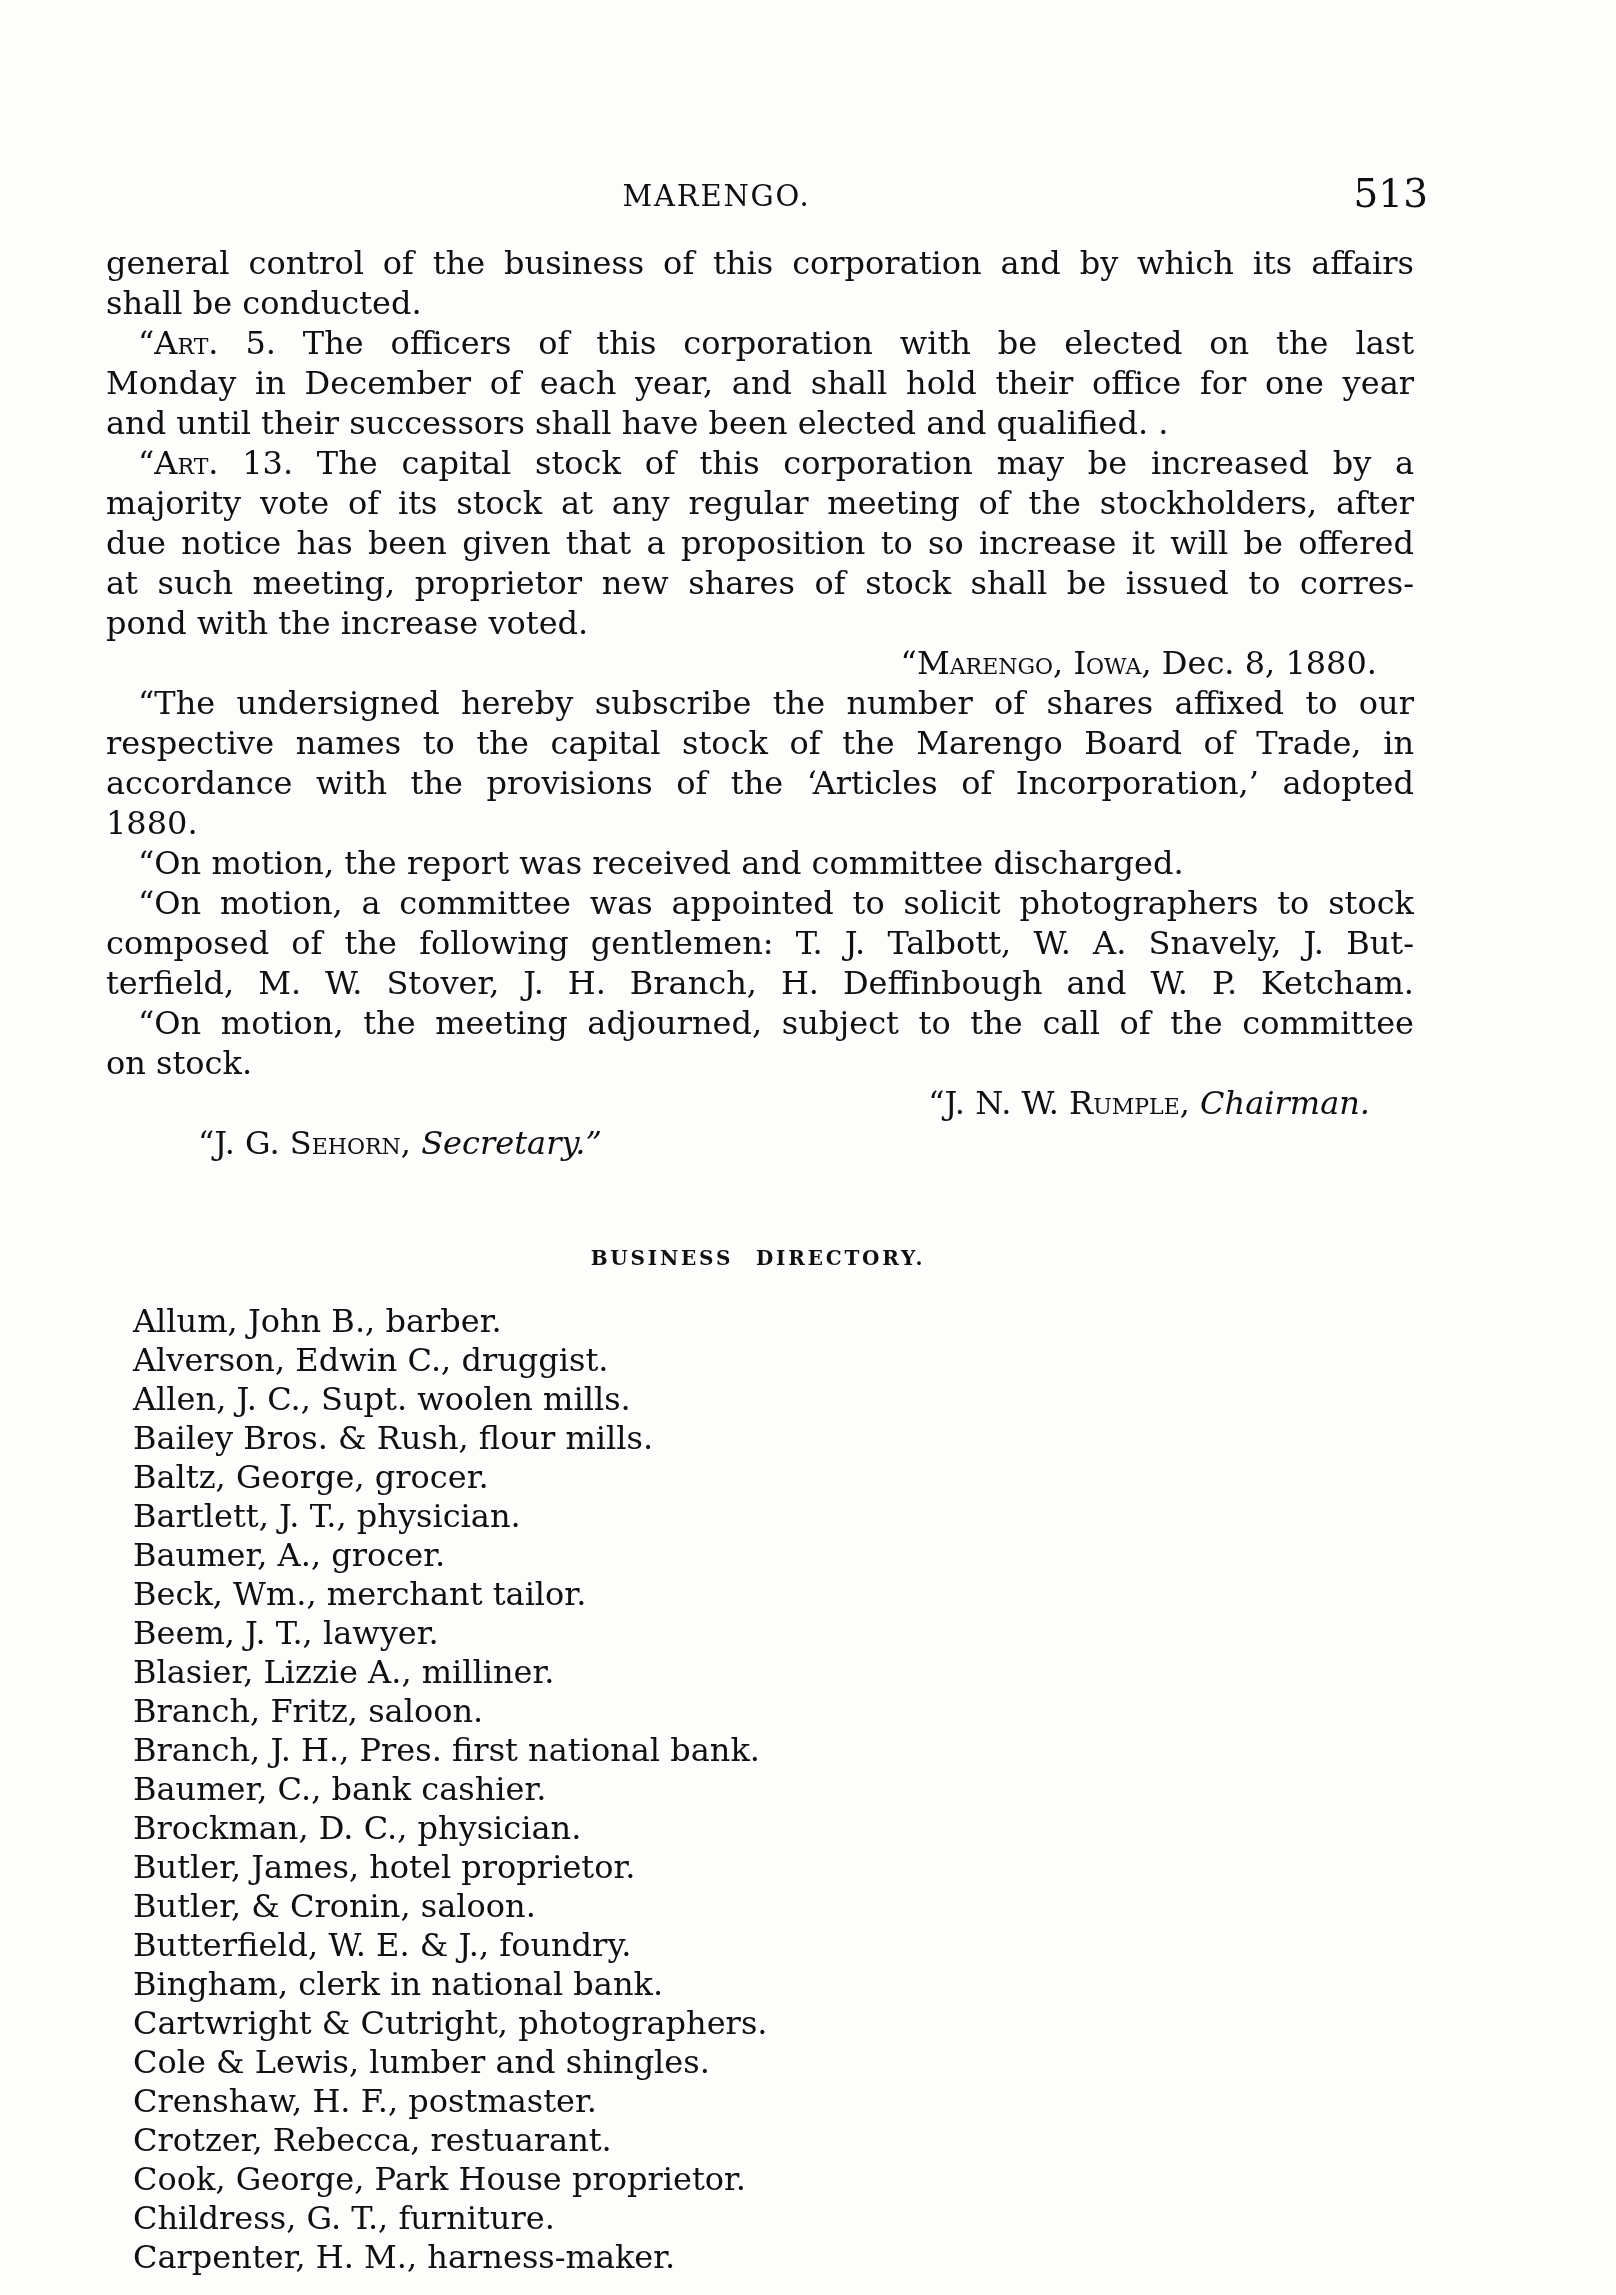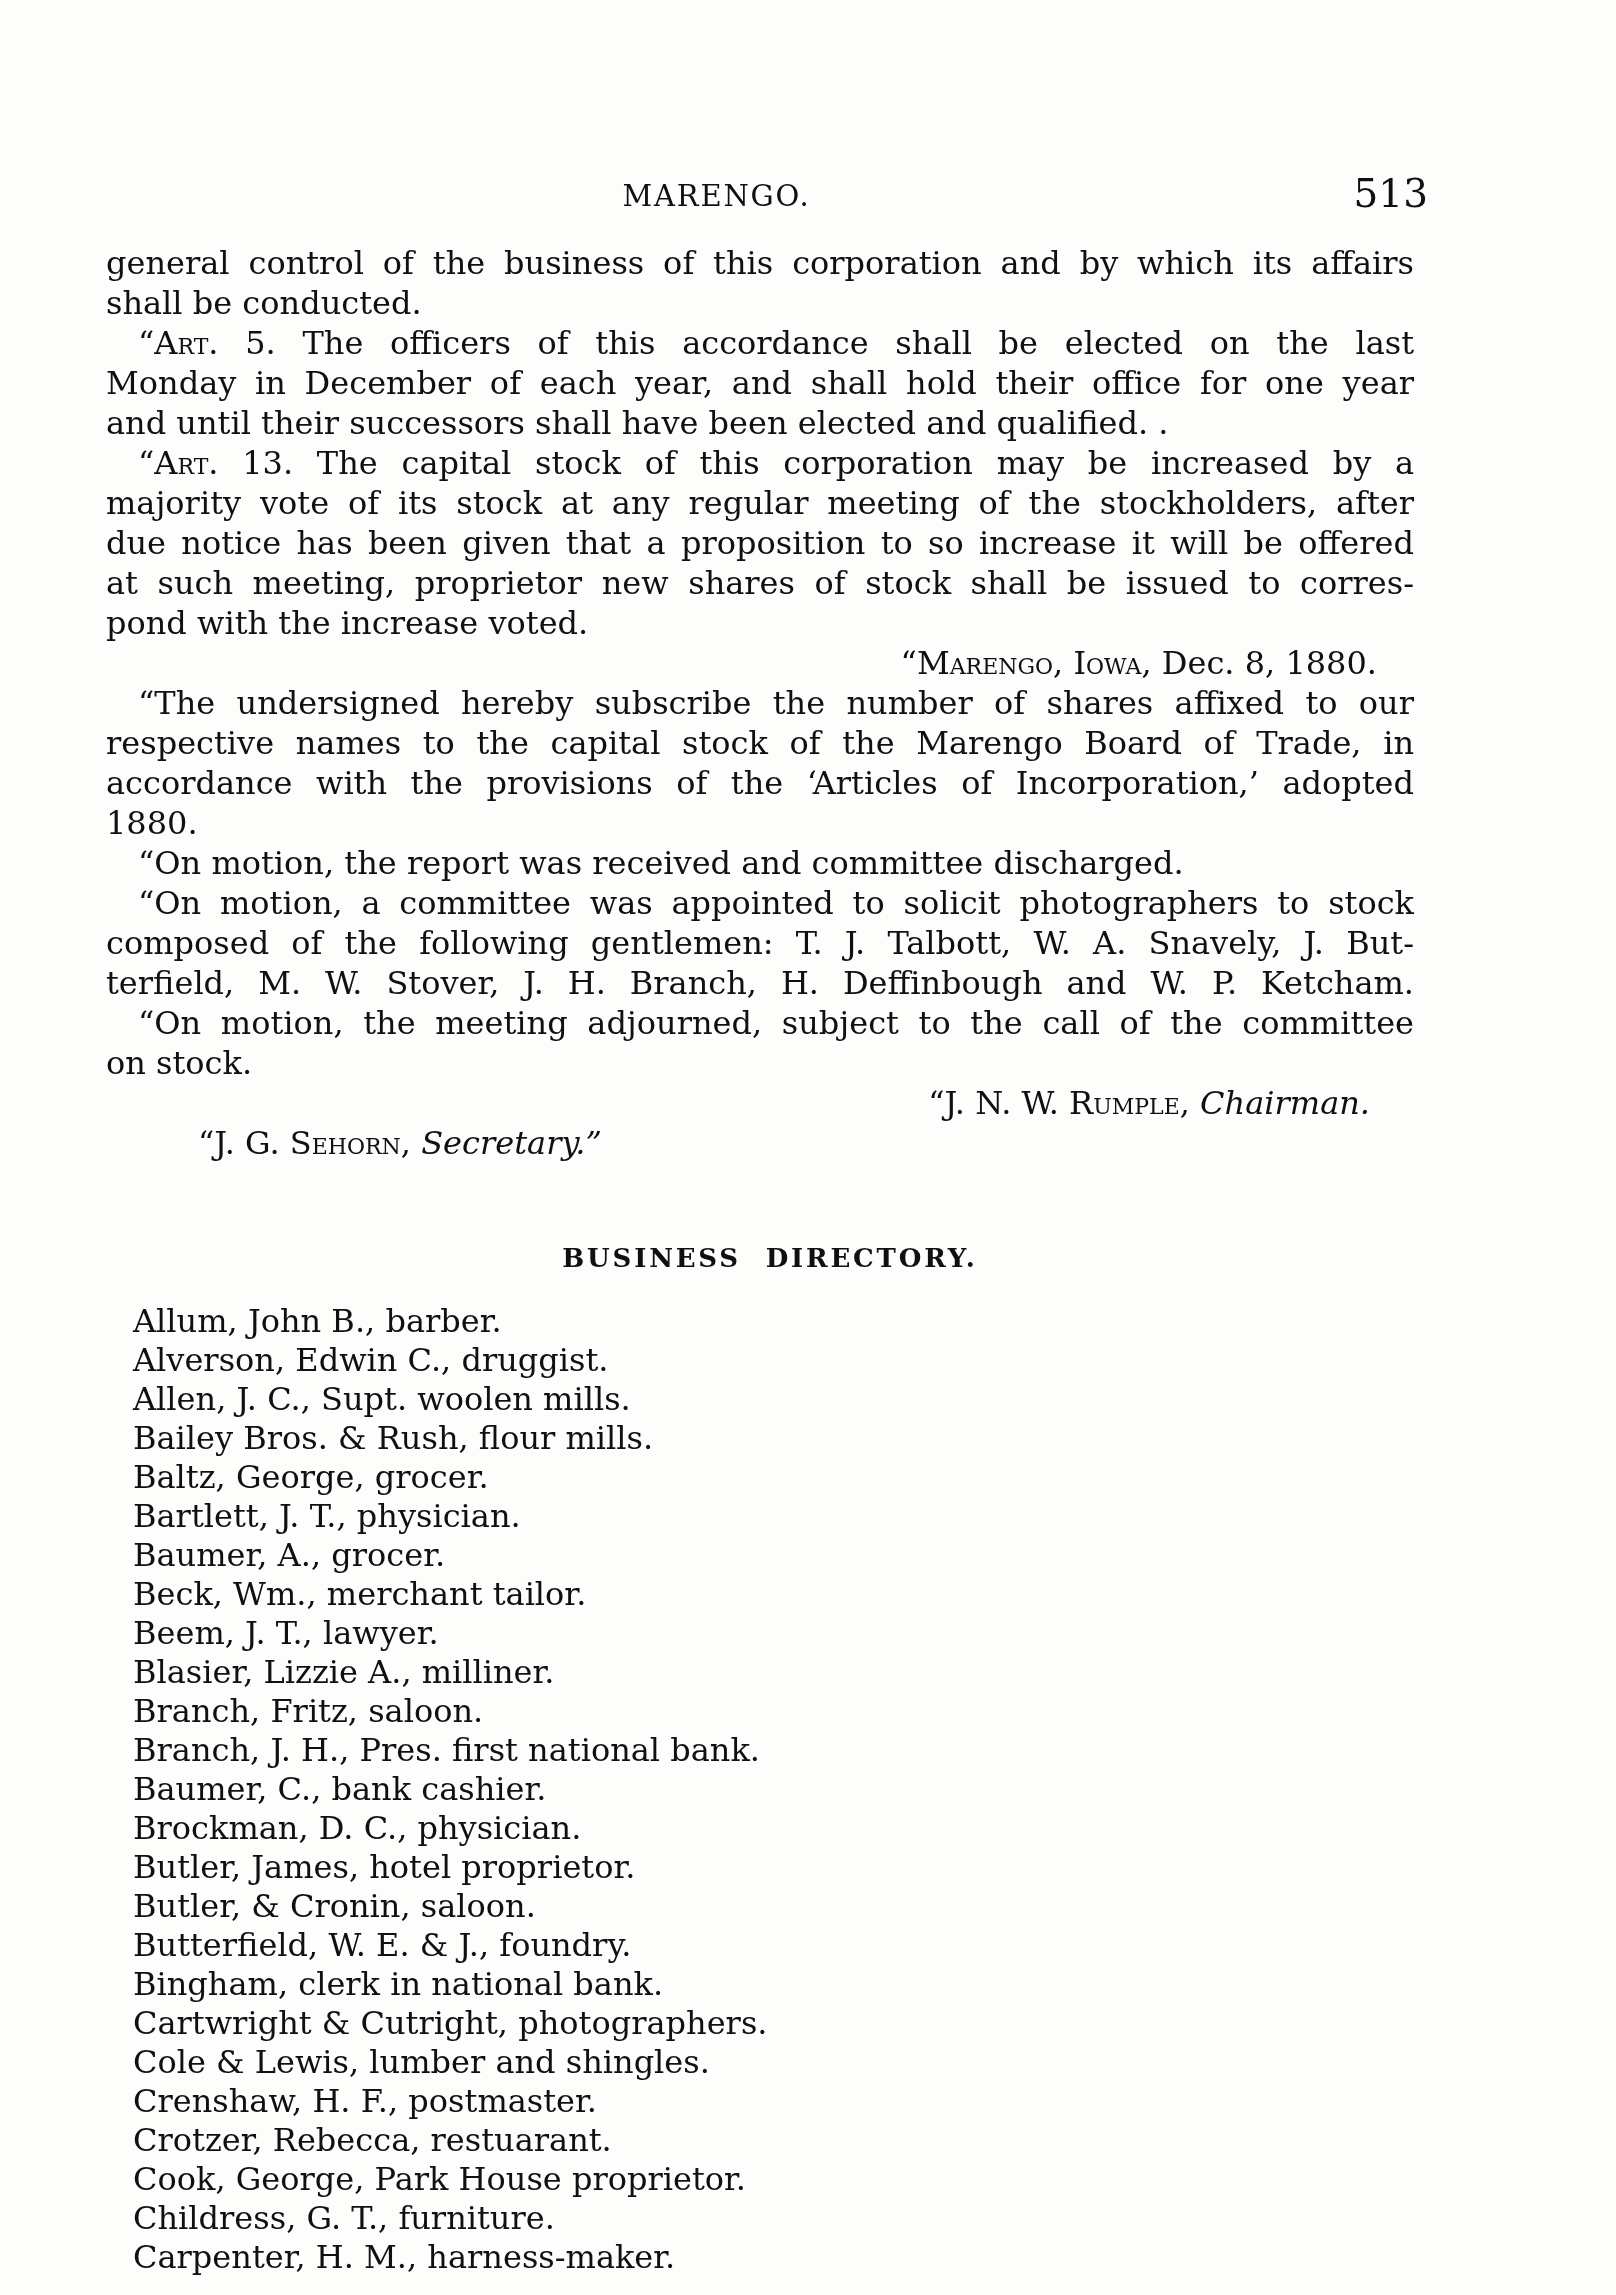--- a/index.html
+++ b/index.html
@@ -75,26 +75,26 @@
     text-align-last: left;
     padding-left: 92px;
     box-sizing: border-box;
   }
   .sc { font-variant: small-caps; }
   .it { font-style: italic; }
   
   .dirhead {
     position: absolute;
     top: 1242px;
-    left: 116px;
+    left: 104px;
     width: 1308px;
     height: 32px;
     line-height: 32px;
     text-align: center;
-    font-size: 26px;
+    font-size: 20px;
     font-weight: bold;
     letter-spacing: 2.8px;
     word-spacing: 13px;
   }
   .dirlist {
     position: absolute;
     top: 1302px;
     left: 133px;
     width: 1240px;
     font-size: 32px;
@@ -109,21 +109,21 @@
 <body>
 
 <div class="sheet">
 
   <div class="runtitle">MARENGO.</div>
   <div class="pagenum">513</div>
 
   <div class="bodyblock">
     <div class="bl">general control of the business of this corporation and by which its affairs</div>
     <div class="bl end">shall be conducted.</div>
-    <div class="bl ind"><span>“</span><span class="sc">Art.</span><span> 5. </span><span>The officers of this accordance shall be elected on the last</span></div>
+    <div class="bl ind"><span>“</span><span class="sc">Art.</span><span> 5. </span><span>The officers of this corporation with be elected on the last</span></div>
     <div class="bl">Monday in December of each year, and shall hold their office for one year</div>
     <div class="bl end">and until their successors shall have been elected and qualified. .</div>
     <div class="bl ind"><span>“</span><span class="sc">Art.</span><span> 13. </span><span>The capital stock of this corporation may be increased by a</span></div>
     <div class="bl">majority vote of its stock at any regular meeting of the stockholders, after</div>
     <div class="bl">due notice has been given that a proposition to so increase it will be offered</div>
     <div class="bl">at such meeting, proprietor new shares of stock shall be issued to corres-</div>
     <div class="bl end">pond with the increase voted.</div>
     <div class="bl date"><span>“</span><span class="sc">Marengo, Iowa</span><span>, Dec. 8, 1880.</span></div>
     <div class="bl ind">“The undersigned hereby subscribe the number of shares affixed to our</div>
     <div class="bl">respective names to the capital stock of the Marengo Board of Trade, in</div>

